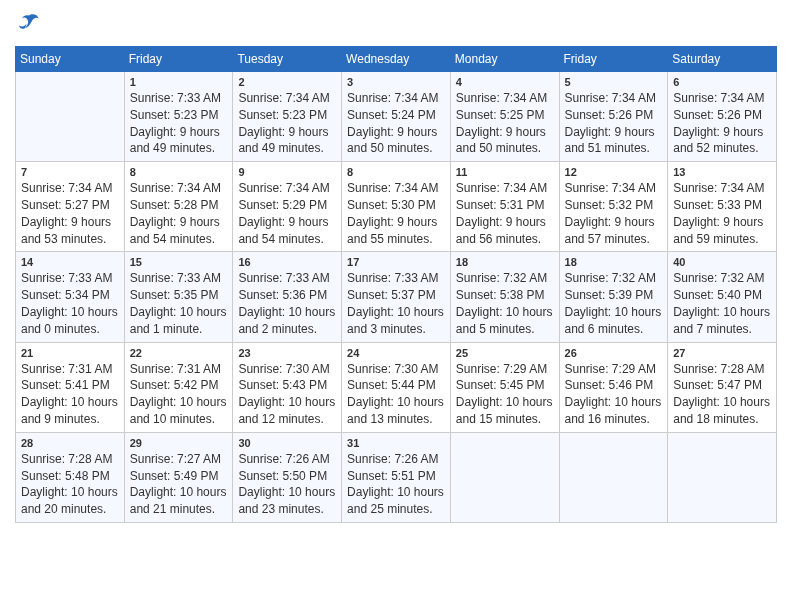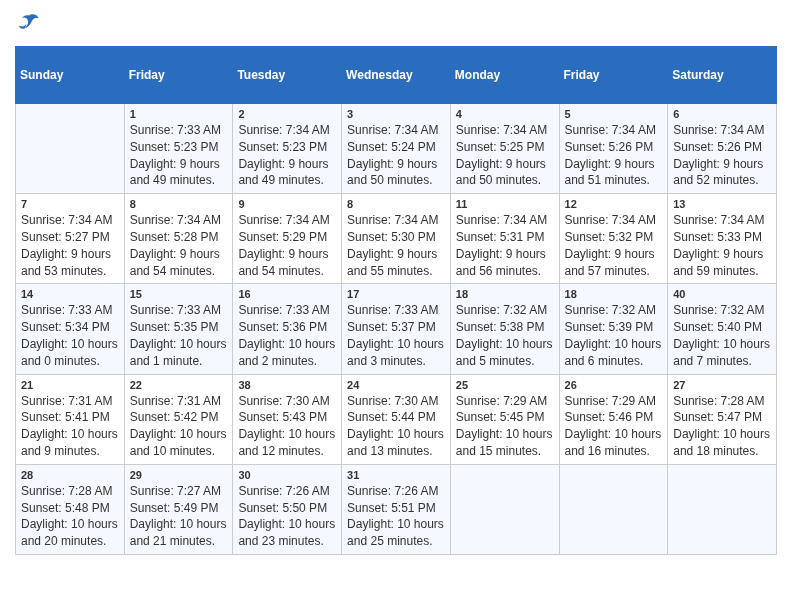--- a/index.html
+++ b/index.html
@@ -54,24 +54,24 @@
       width: 100%;
       border-collapse: collapse;
       table-layout: fixed;
     }
     thead tr {
       background-color: #2a6dbf;
     }
     thead th {
       color: #fff;
       font-size: 12px;
-      padding: 21px 4px;
+      padding: 5px 4px;
       text-align: left;
       border: 1px solid #2a6dbf;
-      font-weight: bold;
+      font-weight: normal;
     }
     tbody tr {
       vertical-align: top;
     }
     tbody td {
       border: 1px solid #ccc;
       padding: 4px 5px;
       font-size: 10.5px;
       color: #333;
       height: 85px;
@@ -218,21 +218,21 @@
         <tr>
           <td>
             <span class="day-num">21</span>
             <div class="day-info">Sunrise: 7:31 AM<br>Sunset: 5:41 PM<br>Daylight: 10 hours and 9 minutes.</div>
           </td>
           <td>
             <span class="day-num">22</span>
             <div class="day-info">Sunrise: 7:31 AM<br>Sunset: 5:42 PM<br>Daylight: 10 hours and 10 minutes.</div>
           </td>
           <td>
-            <span class="day-num">38</span>
+            <span class="day-num">23</span>
             <div class="day-info">Sunrise: 7:30 AM<br>Sunset: 5:43 PM<br>Daylight: 10 hours and 12 minutes.</div>
           </td>
           <td>
             <span class="day-num">24</span>
             <div class="day-info">Sunrise: 7:30 AM<br>Sunset: 5:44 PM<br>Daylight: 10 hours and 13 minutes.</div>
           </td>
           <td>
             <span class="day-num">25</span>
             <div class="day-info">Sunrise: 7:29 AM<br>Sunset: 5:45 PM<br>Daylight: 10 hours and 15 minutes.</div>
           </td>

